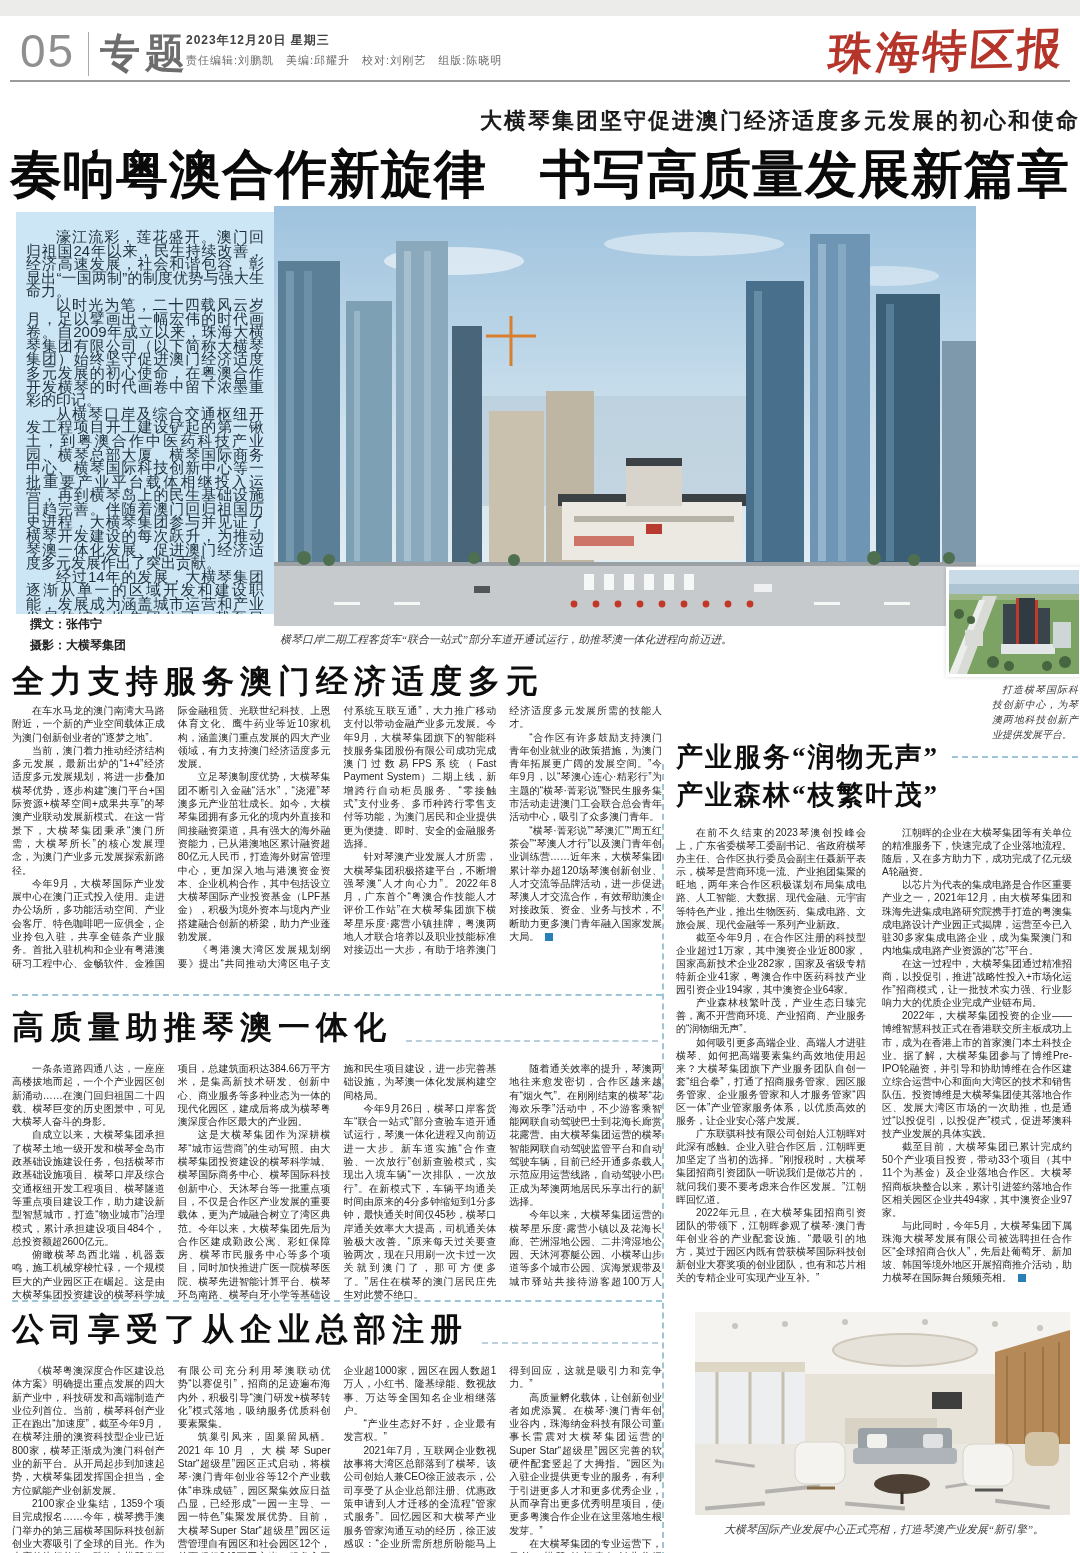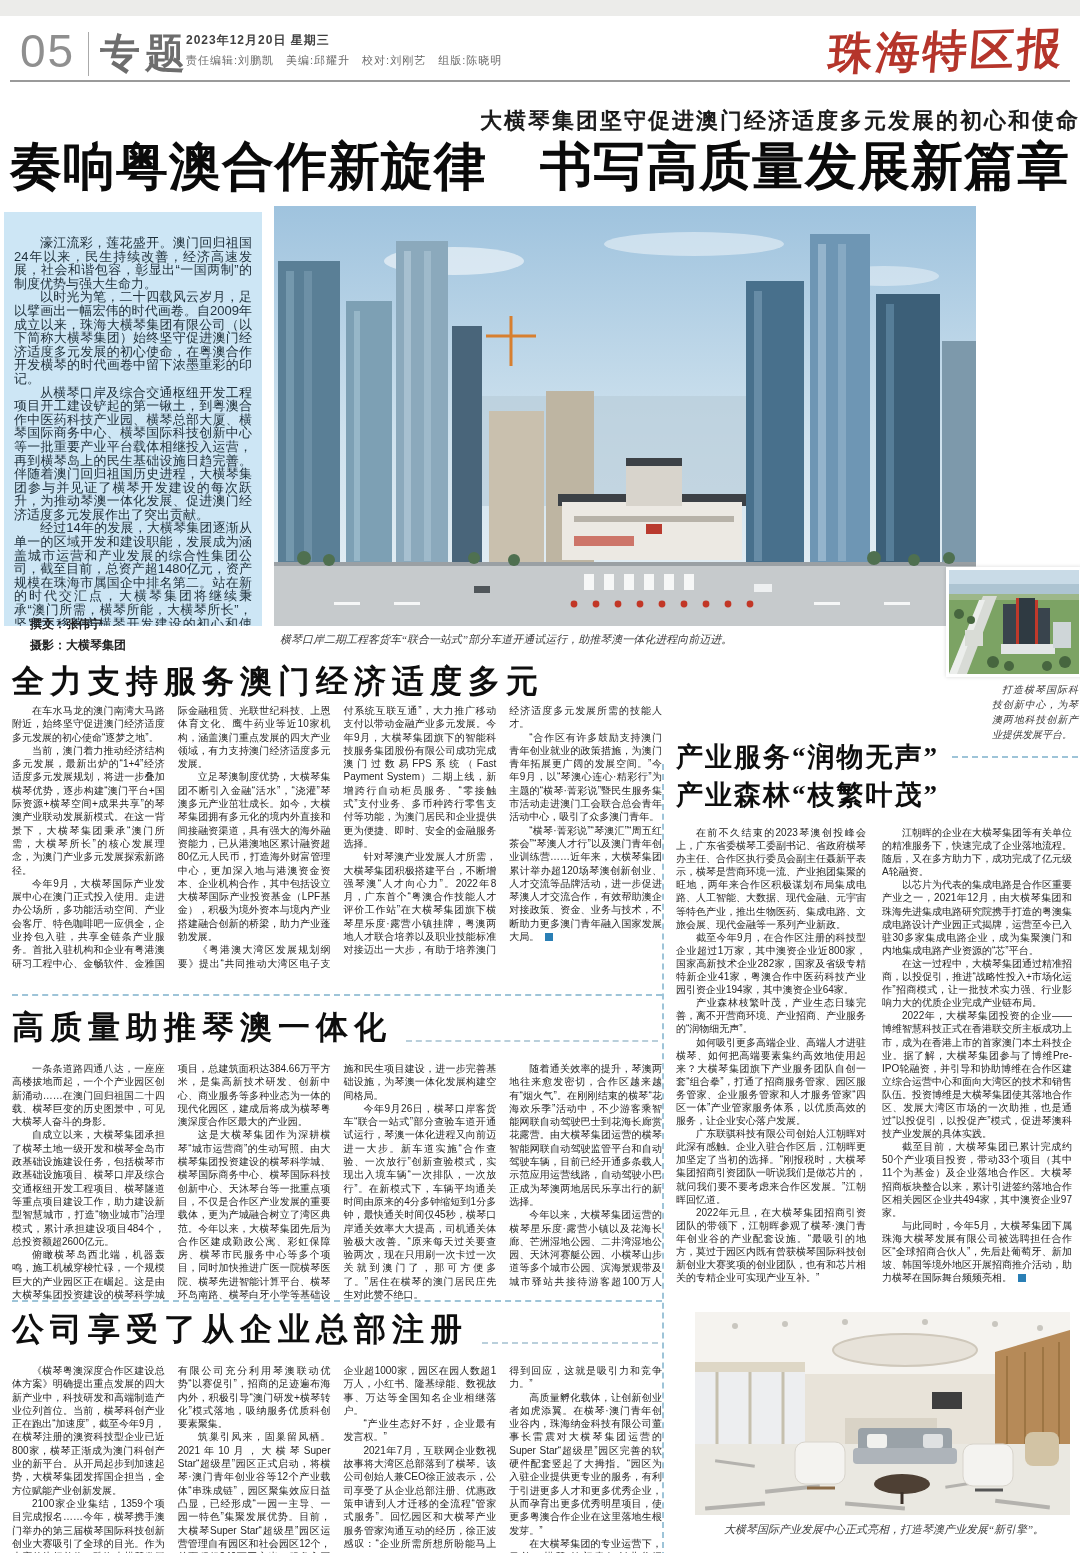--- a/index.html
+++ b/index.html
@@ -13,26 +13,26 @@
   .dateline{position:absolute;left:186px;top:16px;font-size:12px;font-weight:700;color:#3f3f3f;letter-spacing:1px;}
   .credits{position:absolute;left:186px;top:37px;font-size:11px;color:#6a6a6a;letter-spacing:1px;}
   .masthead{position:absolute;right:16px;top:6px;font-size:44px;color:#b5352b;
             font-family:"Liberation Serif","DejaVu Serif",serif;font-weight:700;
             transform:skewX(-6deg) rotate(-1.5deg);letter-spacing:3px;}
   .header-rule{position:absolute;left:10px;right:10px;top:64px;border-top:2px solid #9a9a9a;}
 
   
   .kicker{position:absolute;left:0;top:90px;width:100%;text-align:right;font-size:22px;
           font-weight:700;color:#1b1b1b;letter-spacing:2px;}
-  .headline{position:absolute;left:0;top:116px;width:100%;text-align:center;font-size:52px;
+  .headline{position:absolute;left:0;top:124px;width:100%;text-align:center;font-size:52px;
             font-family:"Liberation Serif","DejaVu Serif",serif;font-weight:900;color:#0a0a0a;letter-spacing:1px;}
 
   
-  .lead-box{position:absolute;left:4px;top:196px;width:238px;height:366px;background:#cde6f5;
-            padding:24px 10px;font-size:13px;line-height:13.6px;text-align:justify;color:#1e2f3a;overflow:hidden;}
+  .lead-box{position:absolute;left:16px;top:196px;width:238px;height:366px;background:#cde6f5;
+            padding:18px 10px;font-size:15px;line-height:13.6px;text-align:justify;color:#1e2f3a;overflow:hidden;}
   .lead-box p{margin:0;text-indent:2em;}
   .byline{position:absolute;left:30px;top:598px;font-size:12px;font-weight:700;color:#222;line-height:21px;}
 
   
   .main-photo{position:absolute;left:274px;top:190px;width:702px;height:420px;}
   .main-photo svg,.inset-photo svg,.bottom-photo svg{display:block;width:100%;height:100%;}
   .main-caption{position:absolute;left:280px;top:616px;width:655px;font-size:11px;color:#3c3c3c;
                 font-family:"Liberation Serif","DejaVu Serif",serif;font-style:italic;}
   .inset-photo{position:absolute;left:946px;top:551px;width:130px;height:104px;border:3px solid #fff;
                box-shadow:0 0 4px rgba(0,0,0,.15);background:#fff;}
@@ -214,21 +214,21 @@
   <div class="inset-caption">打造横琴国际科技创新中心，为琴澳两地科技创新产业提供发展平台。</div>
 
   <div class="dash-h" id="div-ab"></div>
   <div class="dash-h" id="div-bc"></div>
   <div class="dash-h" id="div-right-top"></div>
   <div class="dash-v" id="div-vert"></div>
 
   <div class="article" id="art-a">
     <h2>全力支持服务澳门经济适度多元</h2>
     <div class="cols cols-4 end-mark">
-        <p>在车水马龙的澳门南湾大马路附近，始终坚守促进澳门经济适度多元发展的初心使命“逐梦之地”。</p>
+        <p>在车水马龙的澳门南湾大马路附近，一个新的产业空间载体正成为澳门创新创业者的“逐梦之地”。</p>
         <p>当前，澳门着力推动经济结构多元发展，最新出炉的“1+4”经济适度多元发展规划，将进一步叠加横琴优势，逐步构建“澳门平台+国际资源+横琴空间+成果共享”的琴澳产业联动发展新模式。在这一背景下，大横琴集团秉承“澳门所需，大横琴所长”的核心发展理念，为澳门产业多元发展探索新路径。</p>
         <p>今年9月，大横琴国际产业发展中心在澳门正式投入使用。走进办公场所，多功能活动空间、产业会客厅、特色咖啡吧一应俱全，企业拎包入驻，共享全链条产业服务。首批入驻机构和企业有粤港澳研习工程中心、金畅软件、金雅国际金融租赁、光联世纪科技、上恩体育文化、鹰牛药业等近10家机构，涵盖澳门重点发展的四大产业领域，有力支持澳门经济适度多元发展。</p>
         <p>立足琴澳制度优势，大横琴集团不断引入金融“活水”，“浇灌”琴澳多元产业茁壮成长。如今，大横琴集团拥有多元化的境内外直接和间接融资渠道，具有强大的海外融资能力，已从港澳地区累计融资超80亿元人民币，打造海外财富管理中心，更加深入地与港澳资金资本、企业机构合作，其中包括设立大横琴国际产业投资基金（LPF基金），积极为境外资本与境内产业搭建融合创新的桥梁，助力产业蓬勃发展。</p>
         <p>《粤港澳大湾区发展规划纲要》提出“共同推动大湾区电子支付系统互联互通”，大力推广移动支付以带动金融产业多元发展。今年9月，大横琴集团旗下的智能科技服务集团股份有限公司成功完成澳门过数易FPS系统（Fast Payment System）二期上线，新增跨行自动柜员服务、“零接触式”支付业务、多币种跨行零售支付等功能，为澳门居民和企业提供更为便捷、即时、安全的金融服务选择。</p>
         <p>针对琴澳产业发展人才所需，大横琴集团积极搭建平台，不断增强琴澳“人才向心力”。2022年8月，广东首个“粤澳合作技能人才评价工作站”在大横琴集团旗下横琴星乐度·露营小镇挂牌，粤澳两地人才联合培养以及职业技能标准对接迈出一大步，有助于培养澳门经济适度多元发展所需的技能人才。</p>
         <p>“合作区有许多鼓励支持澳门青年创业就业的政策措施，为澳门青年拓展更广阔的发展空间。”今年9月，以“琴澳心连心·精彩行”为主题的“横琴·菁彩说”暨民生服务集市活动走进澳门工会联合总会青年活动中心，吸引了众多澳门青年。</p>
         <p>“横琴·菁彩说”“琴澳汇”“周五红茶会”“琴澳人才行”以及澳门青年创业训练营……近年来，大横琴集团累计举办超120场琴澳创新创业、人才交流等品牌活动，进一步促进琴澳人才交流合作，有效帮助澳企对接政策、资金、业务与技术，不断助力更多澳门青年融入国家发展大局。</p>
       </div>
   </div>
 

